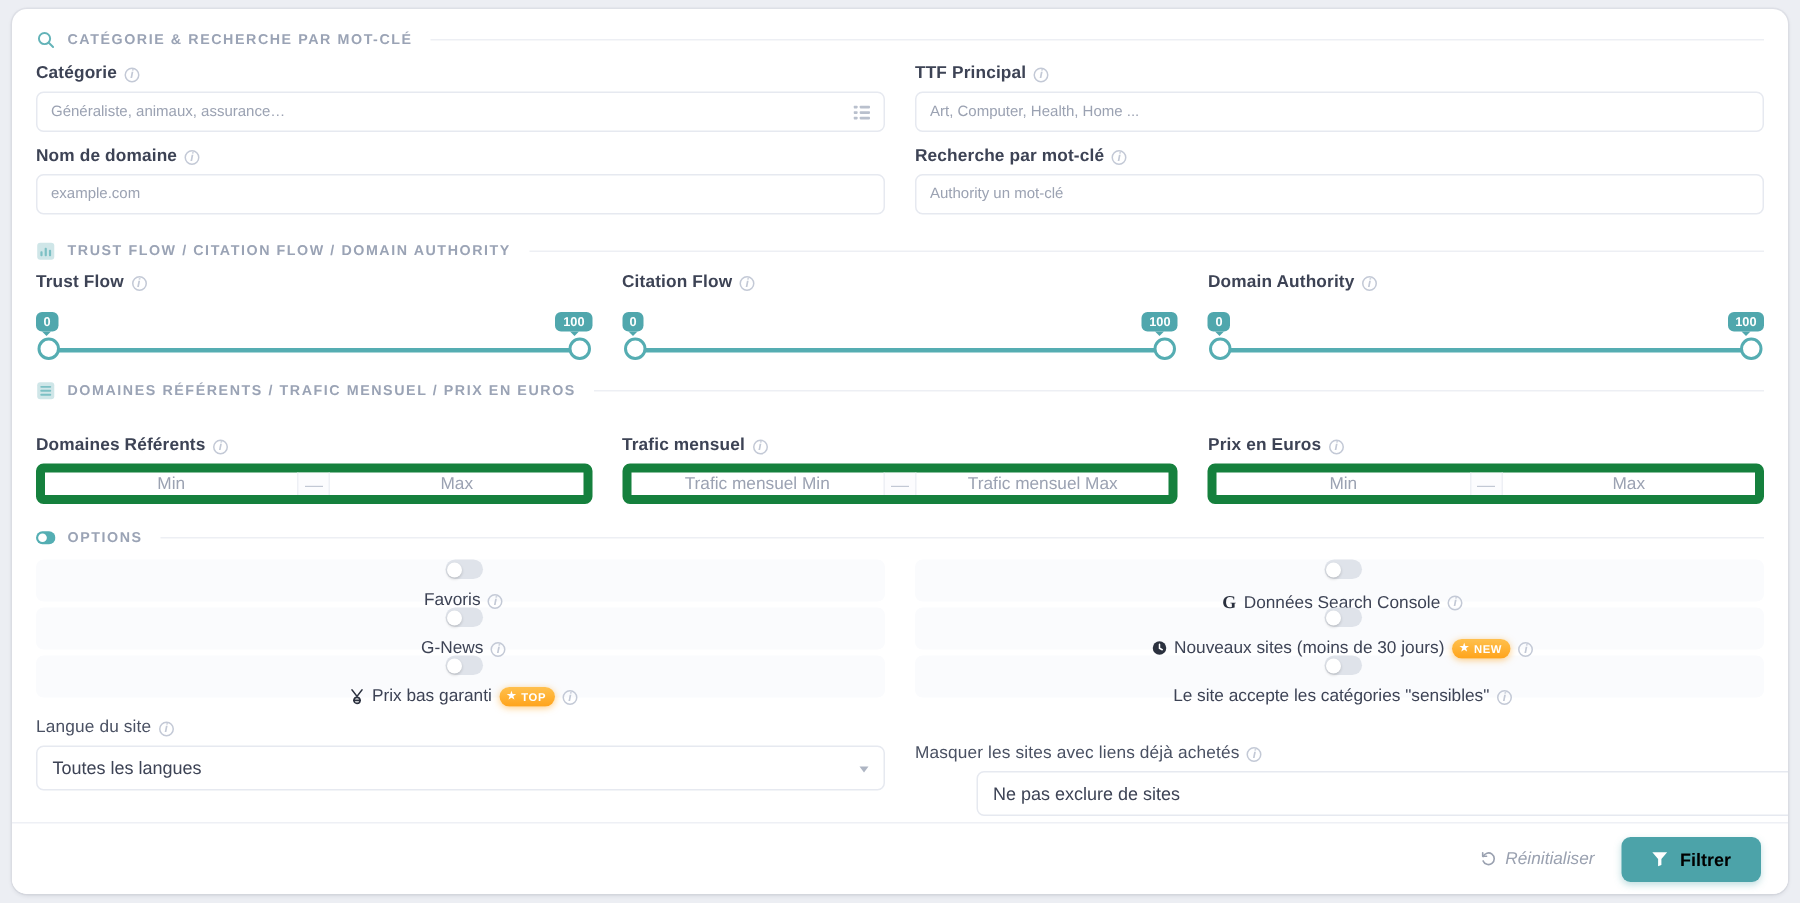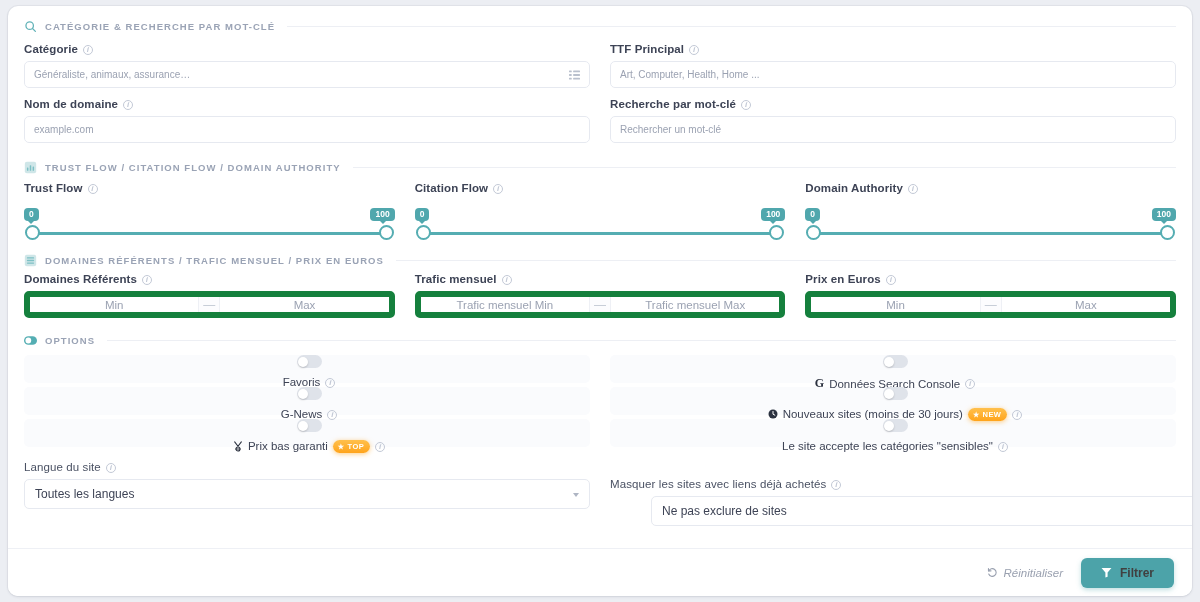--- a/index.html
+++ b/index.html
@@ -185,21 +185,21 @@
     display: flex; align-items: center; justify-content: flex-end;
     gap: 18px; padding-right: 18px;
     background: #fff;
   }
   .reset {
     display: flex; align-items: center; gap: 6px;
     font-size: 11.5px; color: #9aa1b0; font-style: italic;
   }
   .filtrer {
     display: flex; align-items: center; gap: 8px;
-    background: #4ca3a9; color: #404040;
+    background: #4ca3a9; color: #000000;
     font-size: 12px; font-weight: 700;
     border-radius: 6px; padding: 8px 20px;
     box-shadow: 0 2px 5px rgba(76,163,169,.35);
   }
 </style>
 </head>
 <body>
 
 <div class="page">
 <div class="inner">
@@ -251,21 +251,21 @@
         <div class="inp">
           <span>Art, Computer, Health, Home ...</span>
         </div>
       </div>
       <div class="fld">
         <div class="lbl">
           <span>Recherche par mot-clé</span>
           <span class="info">i</span>
         </div>
         <div class="inp">
-          <span>Rechercher un mot-clé</span>
+          <span>Authority un mot-clé</span>
         </div>
       </div>
     </div>
   </div>
 
   <div class="sec-head" style="padding-top:18px">
     <svg class="sec-ic" viewBox="0 0 16 16">
           <rect x="1" y="1" width="14" height="14" rx="2.5" fill="#cfe6e8"></rect>
           <rect x="3.6" y="8" width="1.8" height="4" rx=".7" fill="#7cc0c4"></rect>
           <rect x="7.1" y="5.2" width="1.8" height="6.8" rx=".7" fill="#7cc0c4"></rect>
@@ -321,21 +321,21 @@
     <svg class="sec-ic" viewBox="0 0 16 16">
           <rect x="1" y="1" width="14" height="14" rx="2.5" fill="#cfe6e8"></rect>
           <rect x="3.5" y="4" width="9" height="1.6" rx=".8" fill="#7cc0c4"></rect>
           <rect x="3.5" y="7.2" width="9" height="1.6" rx=".8" fill="#7cc0c4"></rect>
           <rect x="3.5" y="10.4" width="9" height="1.6" rx=".8" fill="#7cc0c4"></rect>
         </svg>
     <span class="ttl">DOMAINES RÉFÉRENTS / TRAFIC MENSUEL / PRIX EN EUROS</span>
     <span class="rule"></span>
   </div>
 
-  <div class="row" style="margin-top:6px">
+  <div class="row" style="margin-top:24px">
     <div class="col">
       <div class="lbl">
         <span>Domaines Référents</span>
         <span class="info">i</span>
       </div>
       <div class="pair">
         <div class="half">Min</div>
         <div class="dash">—</div>
         <div class="half">Max</div>
       </div>

